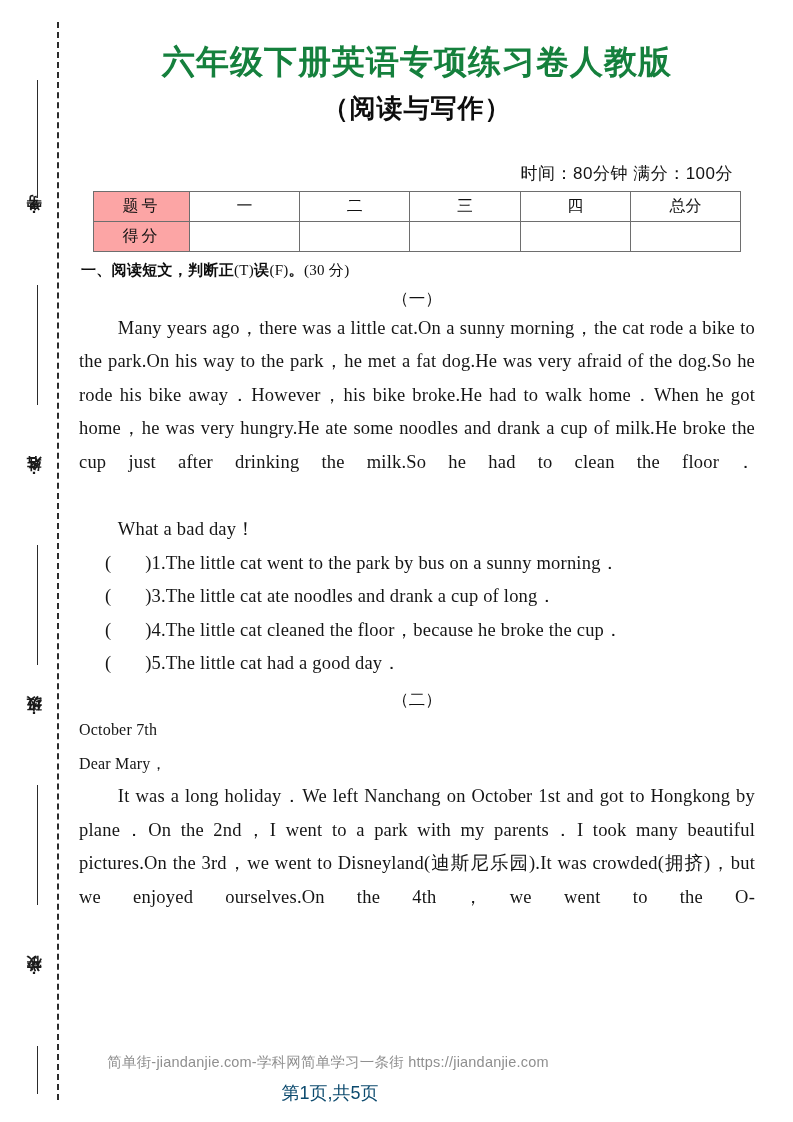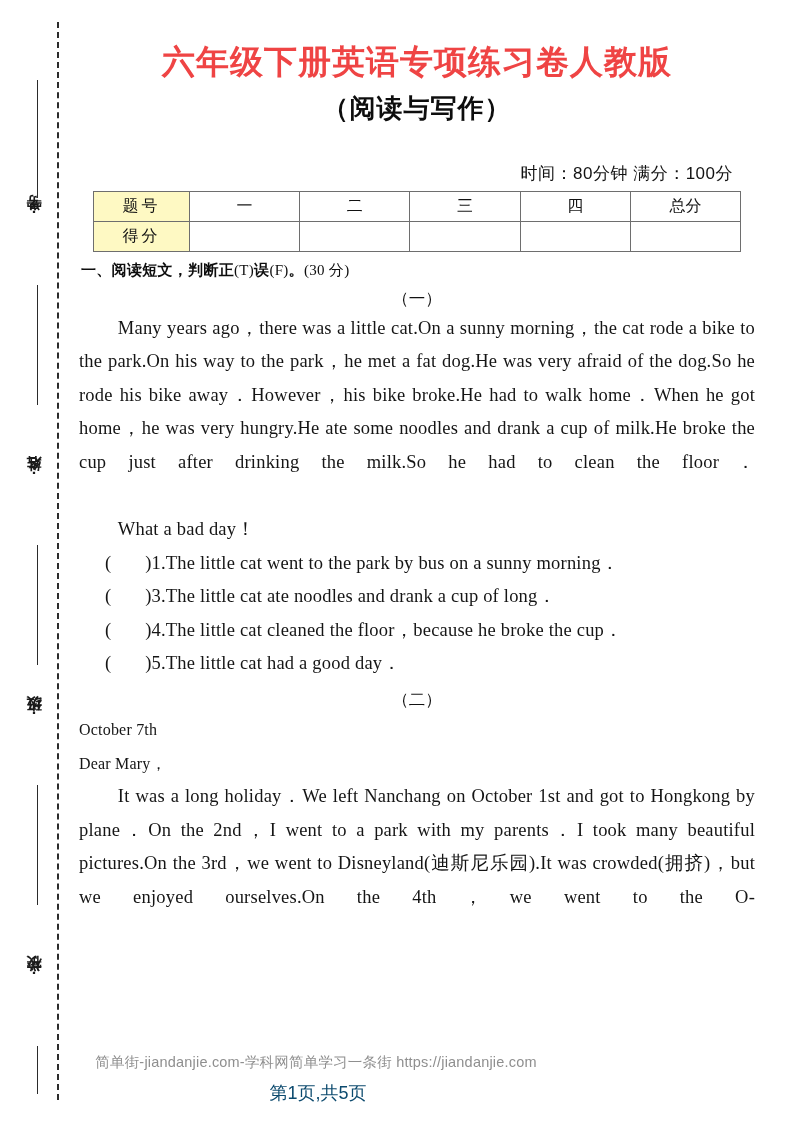--- a/index.html
+++ b/index.html
@@ -57,21 +57,21 @@
   }
 
   .doc-title {
     margin: 40px 0 0 0;
     text-align: center;
     font-family: "Liberation Sans", "DejaVu Sans", sans-serif;
     font-size: 33px;
     font-weight: 700;
     letter-spacing: 1px;
     line-height: 1.35;
-    color: #ef4444;
+    color: #15803d;
   }
   .doc-subtitle {
     margin: 6px 0 0 0;
     text-align: center;
     font-family: "Liberation Sans", "DejaVu Sans", sans-serif;
     font-size: 26px;
     font-weight: 700;
     letter-spacing: 1px;
     color: #0d0d0d;
   }
@@ -96,21 +96,21 @@
     border: 1px solid #6e6e6e;
     height: 30px;
     text-align: center;
     vertical-align: middle;
     font-family: "Liberation Sans", "DejaVu Sans", sans-serif;
     font-size: 16px;
     color: #121212;
   }
   table.score-table td.head-cell {
     width: 96px;
-    background: #fef9c3;
+    background: #fca5a5;
     font-weight: 500;
     letter-spacing: 3px;
   }
 
   .section-heading {
     margin: 9px 0 0 2px;
     font-family: "Liberation Sans", "DejaVu Sans", sans-serif;
     font-size: 15px;
     font-weight: 700;
     color: #0d0d0d;
@@ -161,21 +161,21 @@
     margin: 0;
     font-size: 16px;
     line-height: 33.6px;
     color: #151515;
     letter-spacing: 0.2px;
   }
 
   
   #footer {
     position: absolute;
-    left: 0; bottom: 0;
+    left: 12px; bottom: 0;
     width: 632px;
     text-align: center;
   }
   .footer-credit {
     font-family: "Liberation Sans", "DejaVu Sans", sans-serif;
     font-size: 14.5px;
     color: #8f8f8f;
     margin: 0 0 9px 0;
     letter-spacing: 0.2px;
   }

